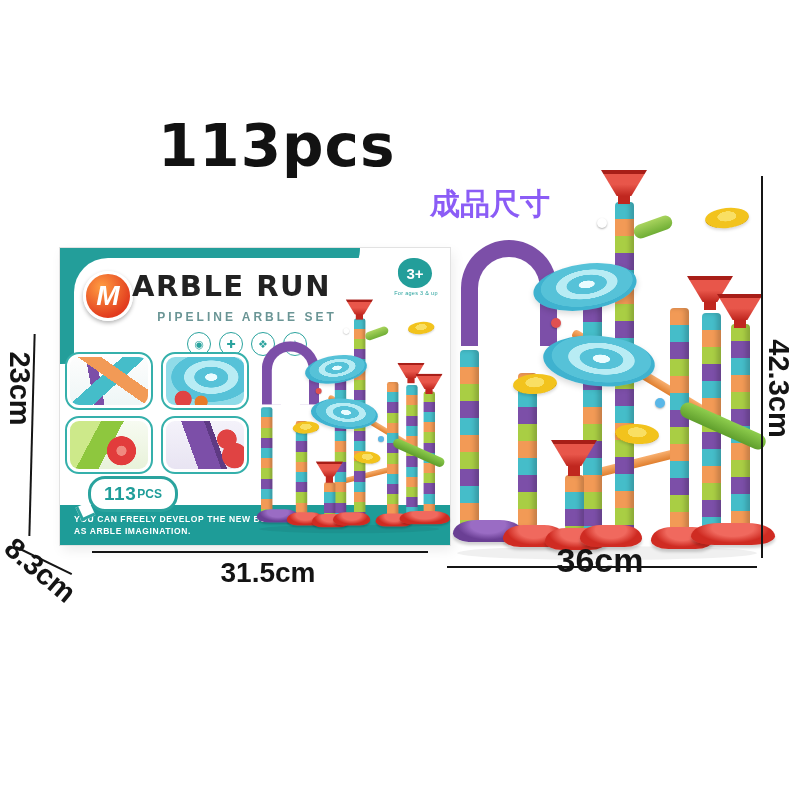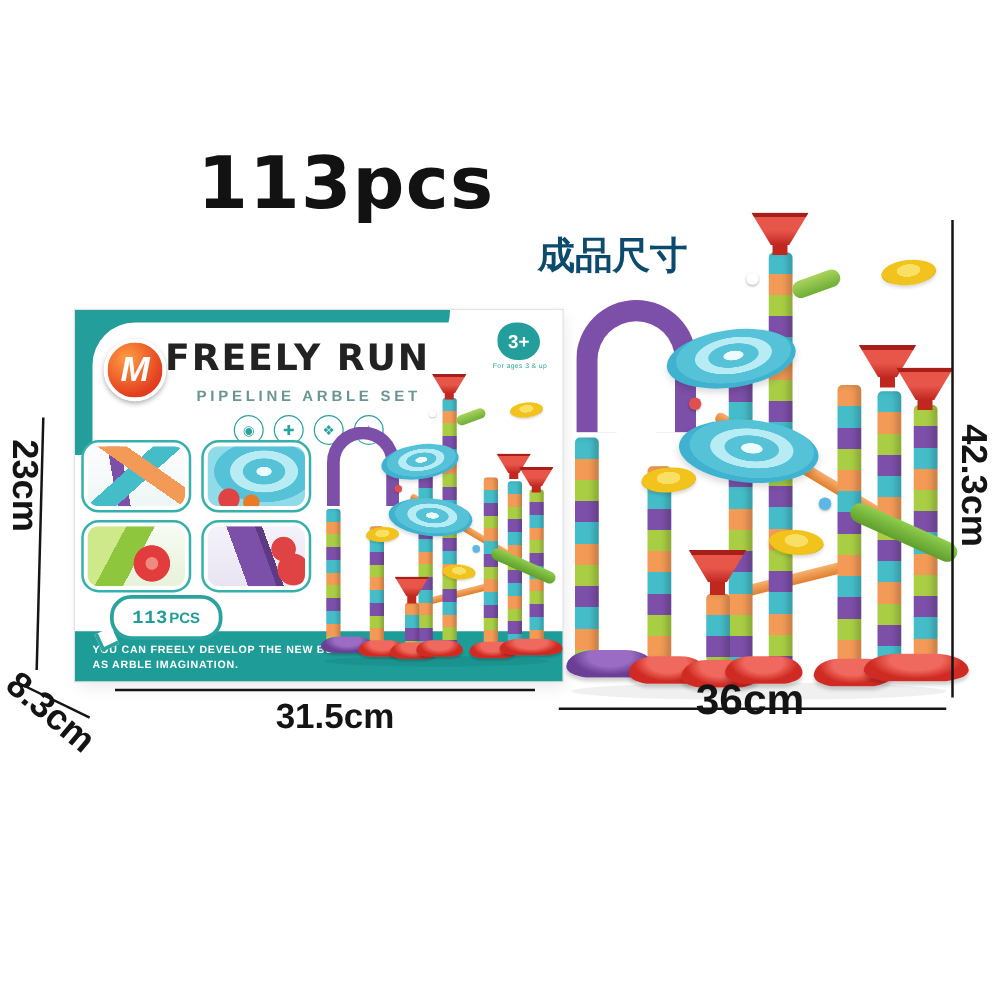--- a/index.html
+++ b/index.html
@@ -3,21 +3,21 @@
 <meta charset="utf-8">
 <style>
   html,body{margin:0;padding:0;background:#fff;}
   .canvas{position:relative;width:800px;height:800px;background:#ffffff;overflow:hidden;
           font-family:"Liberation Sans",sans-serif;margin:0 auto;}
   .abs{position:absolute;}
 
   
   .pieces-title{left:158px;top:112px;font-family:"DejaVu Sans",sans-serif;
     font-size:58px;font-weight:700;color:#121212;letter-spacing:1px;}
-  .size-label-cn{left:430px;top:184px;font-size:30px;font-weight:700;color:#0c4a6e;}
+  .size-label-cn{left:430px;top:184px;font-size:30px;font-weight:700;color:#8b5cf6;}
 
   
   .product-box{left:60px;top:248px;width:390px;height:297px;background:#fff;
     box-shadow:0 0 0 1px #e2e2e2, 3px 5px 12px rgba(0,0,0,.08);}
   .teal-corner{left:0;top:0;width:300px;height:116px;background:#239e9a;
     border-bottom-right-radius:100% 100%;}
   .logo-panel{left:14px;top:10px;width:346px;height:112px;background:#fff;
     border-radius:34px 14px 14px 14px;}
   .m-badge{left:9px;top:13px;width:44px;height:44px;border-radius:50%;
     background:radial-gradient(circle at 35% 30%,#ff9d42,#e23c1e 72%);
@@ -60,21 +60,21 @@
     linear-gradient(#f7fbf2,#e8f2da);}
   .art4{background:
     radial-gradient(circle at 78% 38%,#e04343 0 14%,transparent 15%),
     radial-gradient(circle at 88% 72%,#e04343 0 16%,transparent 17%),
     linear-gradient(70deg,transparent 0 34%,#7c4fa8 34% 58%,#5e3a84 58% 64%,transparent 64%),
     linear-gradient(#f4f2fa,#e8e4f2);}
 
   .pcs-badge{left:28px;top:228px;width:84px;height:30px;background:#fff;
     border:3px solid #2aa39e;border-radius:17px;display:flex;align-items:center;
     justify-content:center;color:#1f9d99;z-index:3;}
-  .pcs-number{font-size:15px;font-weight:800;letter-spacing:.5px;font-family:Liberation Mono, monospace;}
+  .pcs-number{font-size:19px;font-weight:800;letter-spacing:.5px;}
   .pcs-unit{font-size:12px;font-weight:800;margin-left:1px;}
   .badge-tail{left:18px;top:256px;width:12px;height:12px;background:#fff;
     border-left:3px solid #2aa39e;border-bottom:3px solid #2aa39e;
     transform:rotate(-25deg);z-index:2;}
   .slogan-band{left:0;top:257px;width:390px;height:40px;background:#1e9c98;z-index:1;}
   .slogan-band .l1{left:14px;top:9px;font-size:8.5px;font-weight:700;color:#fff;
     letter-spacing:.6px;}
   .slogan-band .l2{left:14px;top:21px;font-size:8.5px;font-weight:700;color:#fff;
     letter-spacing:.6px;}
 
@@ -139,21 +139,21 @@
 
 <div class="canvas">
 
   <div class="abs pieces-title">113pcs</div>
   <div class="abs size-label-cn">成品尺寸</div>
 
   <div class="abs product-box">
     <div class="abs teal-corner"></div>
     <div class="abs logo-panel">
       <div class="abs m-badge">M</div>
-      <div class="abs brand-text">FREELY RUN</div>
+      <div class="abs brand-text">ARBLE RUN</div>
       <div class="abs brand-subtitle">PIPELINE ARBLE SET</div>
       <div class="abs icons-row">
         <span class="feat-icon">◉</span>
         <span class="feat-icon">✚</span>
         <span class="feat-icon">❖</span>
         <span class="feat-icon">☆</span>
       </div>
     </div>
     <div class="abs age-badge">3+</div>
     <div class="abs age-caption">For ages 3 &amp; up</div>

